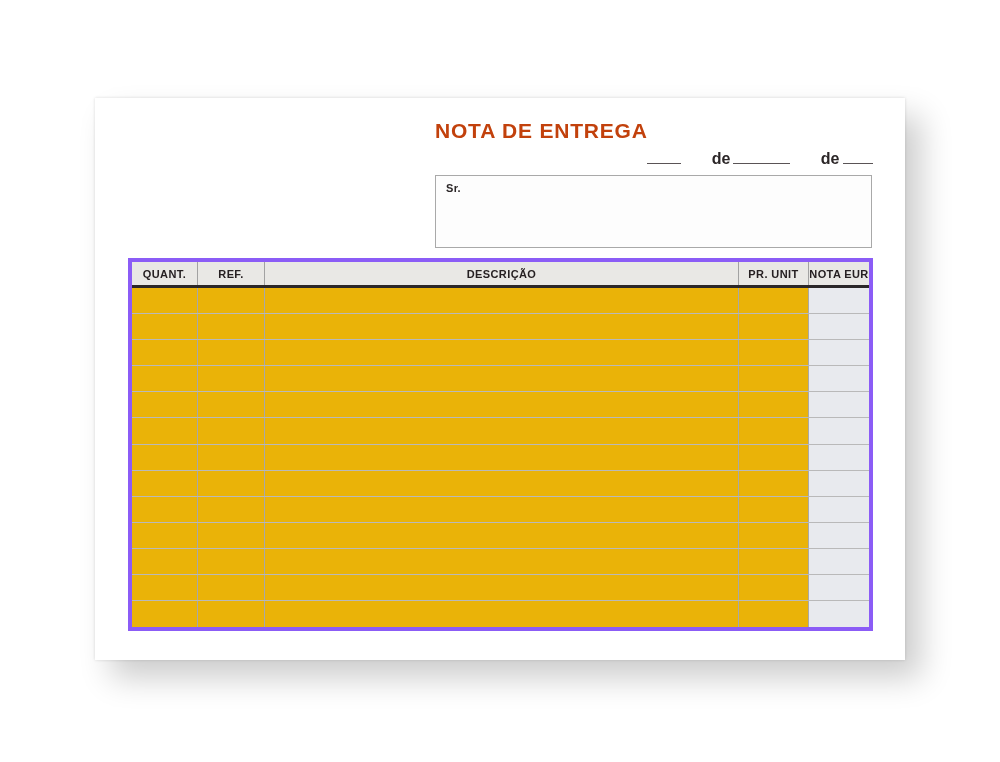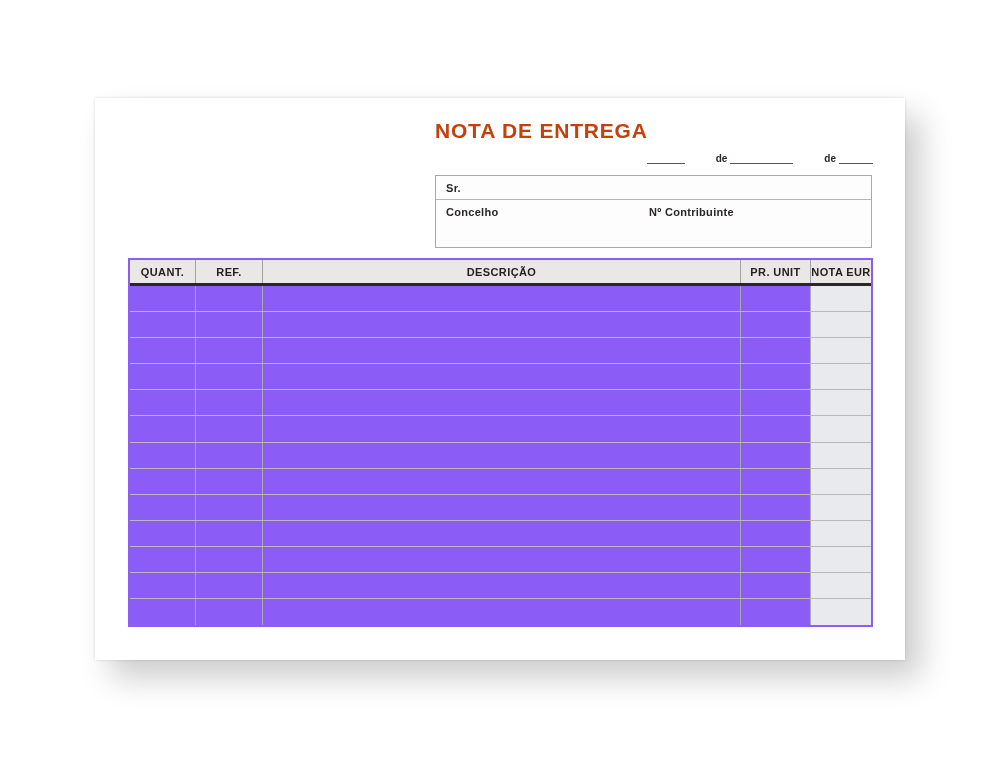--- a/index.html
+++ b/index.html
@@ -49,21 +49,21 @@
   .date-group {
     position:absolute;
     left:552px; top:55px;
     width:226px; height:11px;
     display:flex; align-items:flex-end;
   }
   .date-group .seg1 { flex:52; }
   .date-group .seg2 { flex:87; }
   .date-group .seg3 { flex:47; }
   .de-label {
-    font-size:10px; font-weight:700;
+    font-size:16px; font-weight:700;
     padding:0 3px 0 3px;
     line-height:10px;
     margin-left:28px;
   }
   
   .customer-box {
     position:absolute;
     left:340px; top:77px;
     width:437px; height:73px;
     border:1px solid #a9a9a9;
@@ -84,22 +84,22 @@
     left:213px; top:0;
     height:100%;
     display:flex; align-items:center;
   }
   .fill-area { flex:1 1 auto; height:100%; }
   
   .items-table {
     position:absolute;
     left:33px; top:160px;
     width:745px;
-    border:2px solid #8b5cf6;
-    background:#8b5cf6;
+    border:4px solid #8b5cf6;
+    background:#eab308;
   }
   .thead {
     display:grid;
     grid-template-columns:66px 67px 1fr 70px 60px;
     height:26px;
     background:#e9e8e5;
     border-bottom:3px solid #2b2728;
   }
   .th {
     display:flex; align-items:center; justify-content:center;
@@ -135,25 +135,20 @@
     <span class="de-label">de</span>
     <span class="blank-line seg2"></span>
     <span class="de-label">de</span>
     <span class="blank-line seg3"></span>
   </div>
 
   <div class="customer-box">
     <div class="cust-row">
       <span>Sr.</span>
       <span class="fill-area"></span>
-    </div>
-    <div class="cust-row">
-      <span>Concelho</span>
-      <span class="fill-area"></span>
-      <span class="cust-col2">Nº Contribuinte</span>
     </div>
   </div>
 
   <div class="items-table">
     <div class="thead">
       <div class="th">QUANT.</div>
       <div class="th">REF.</div>
       <div class="th">DESCRIÇÃO</div>
       <div class="th">PR. UNIT</div>
       <div class="th">NOTA EUR</div>

